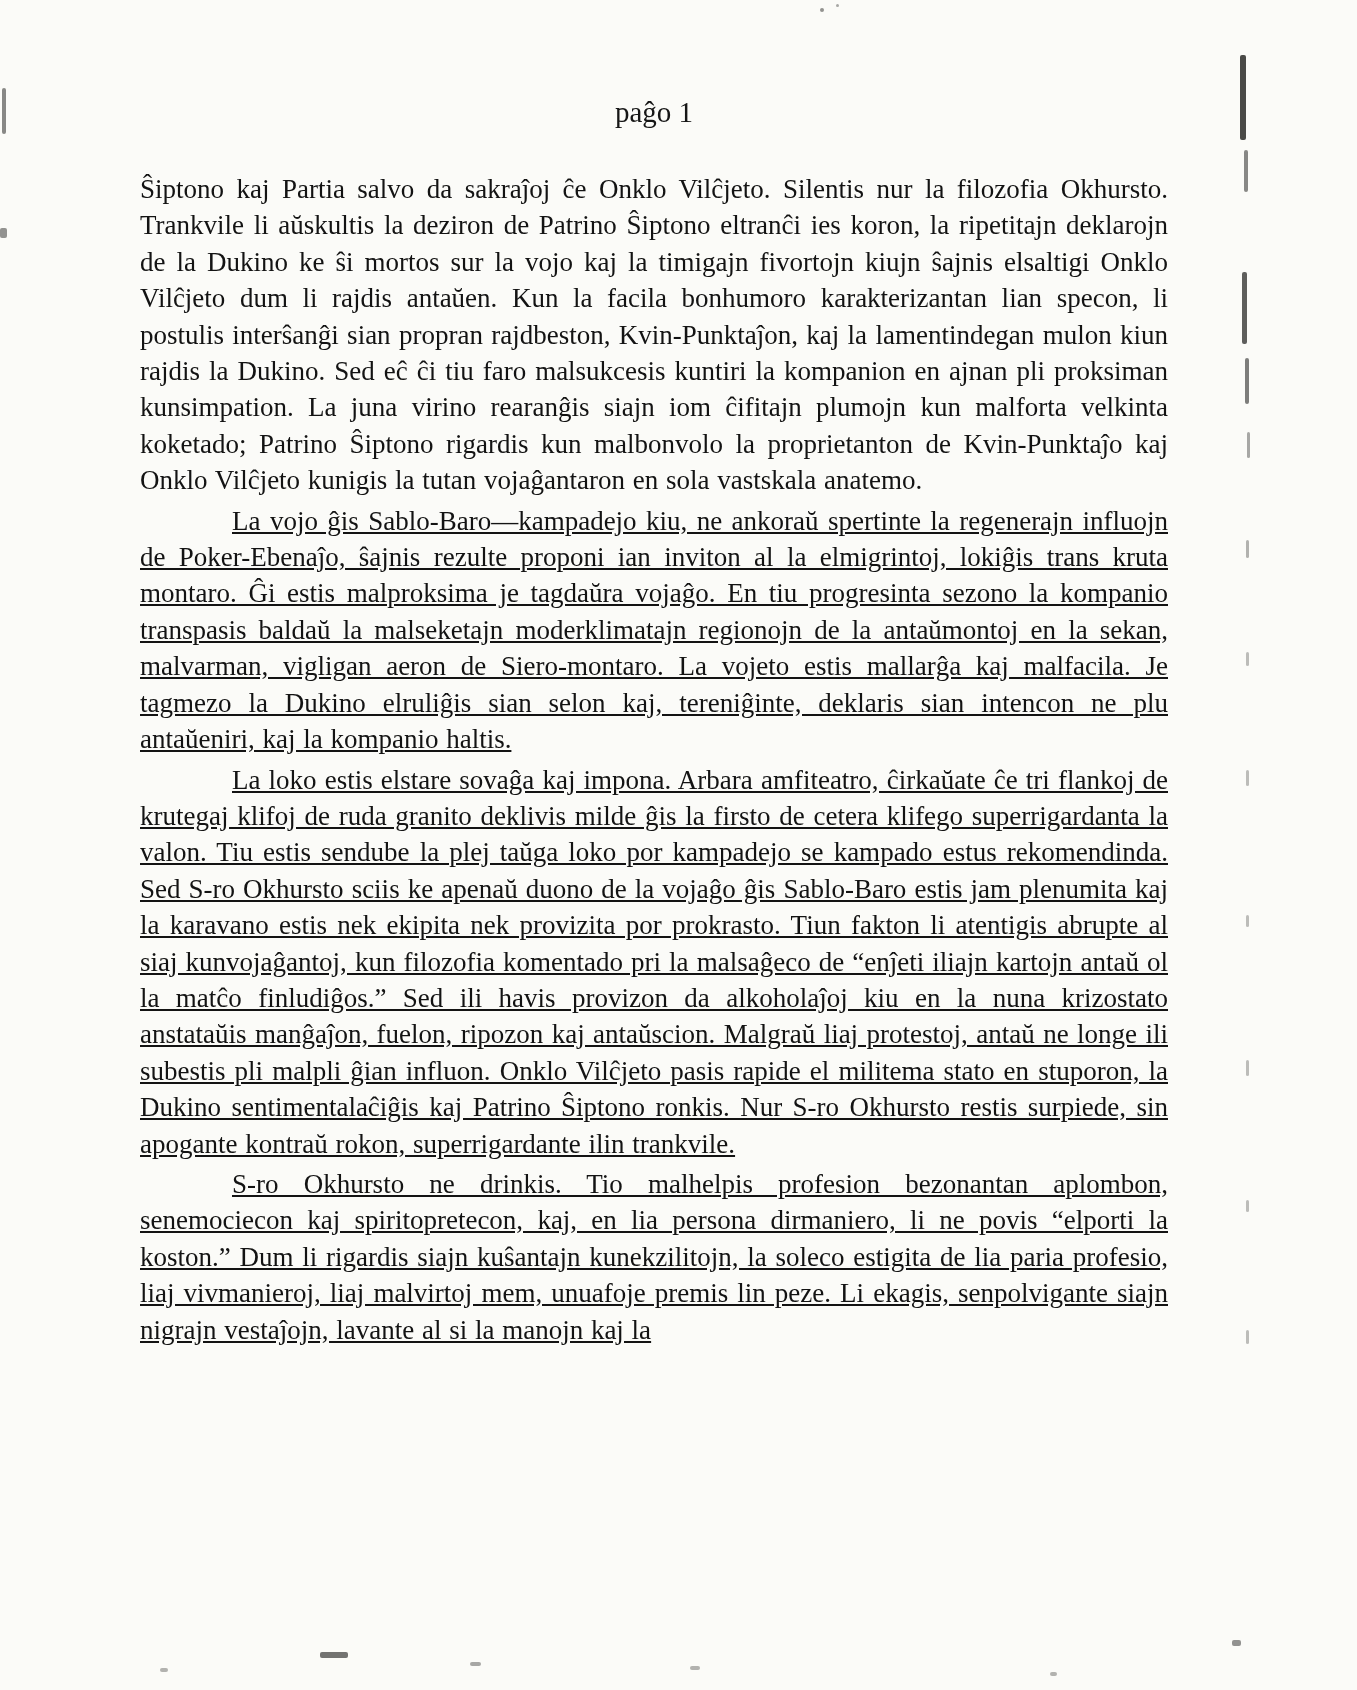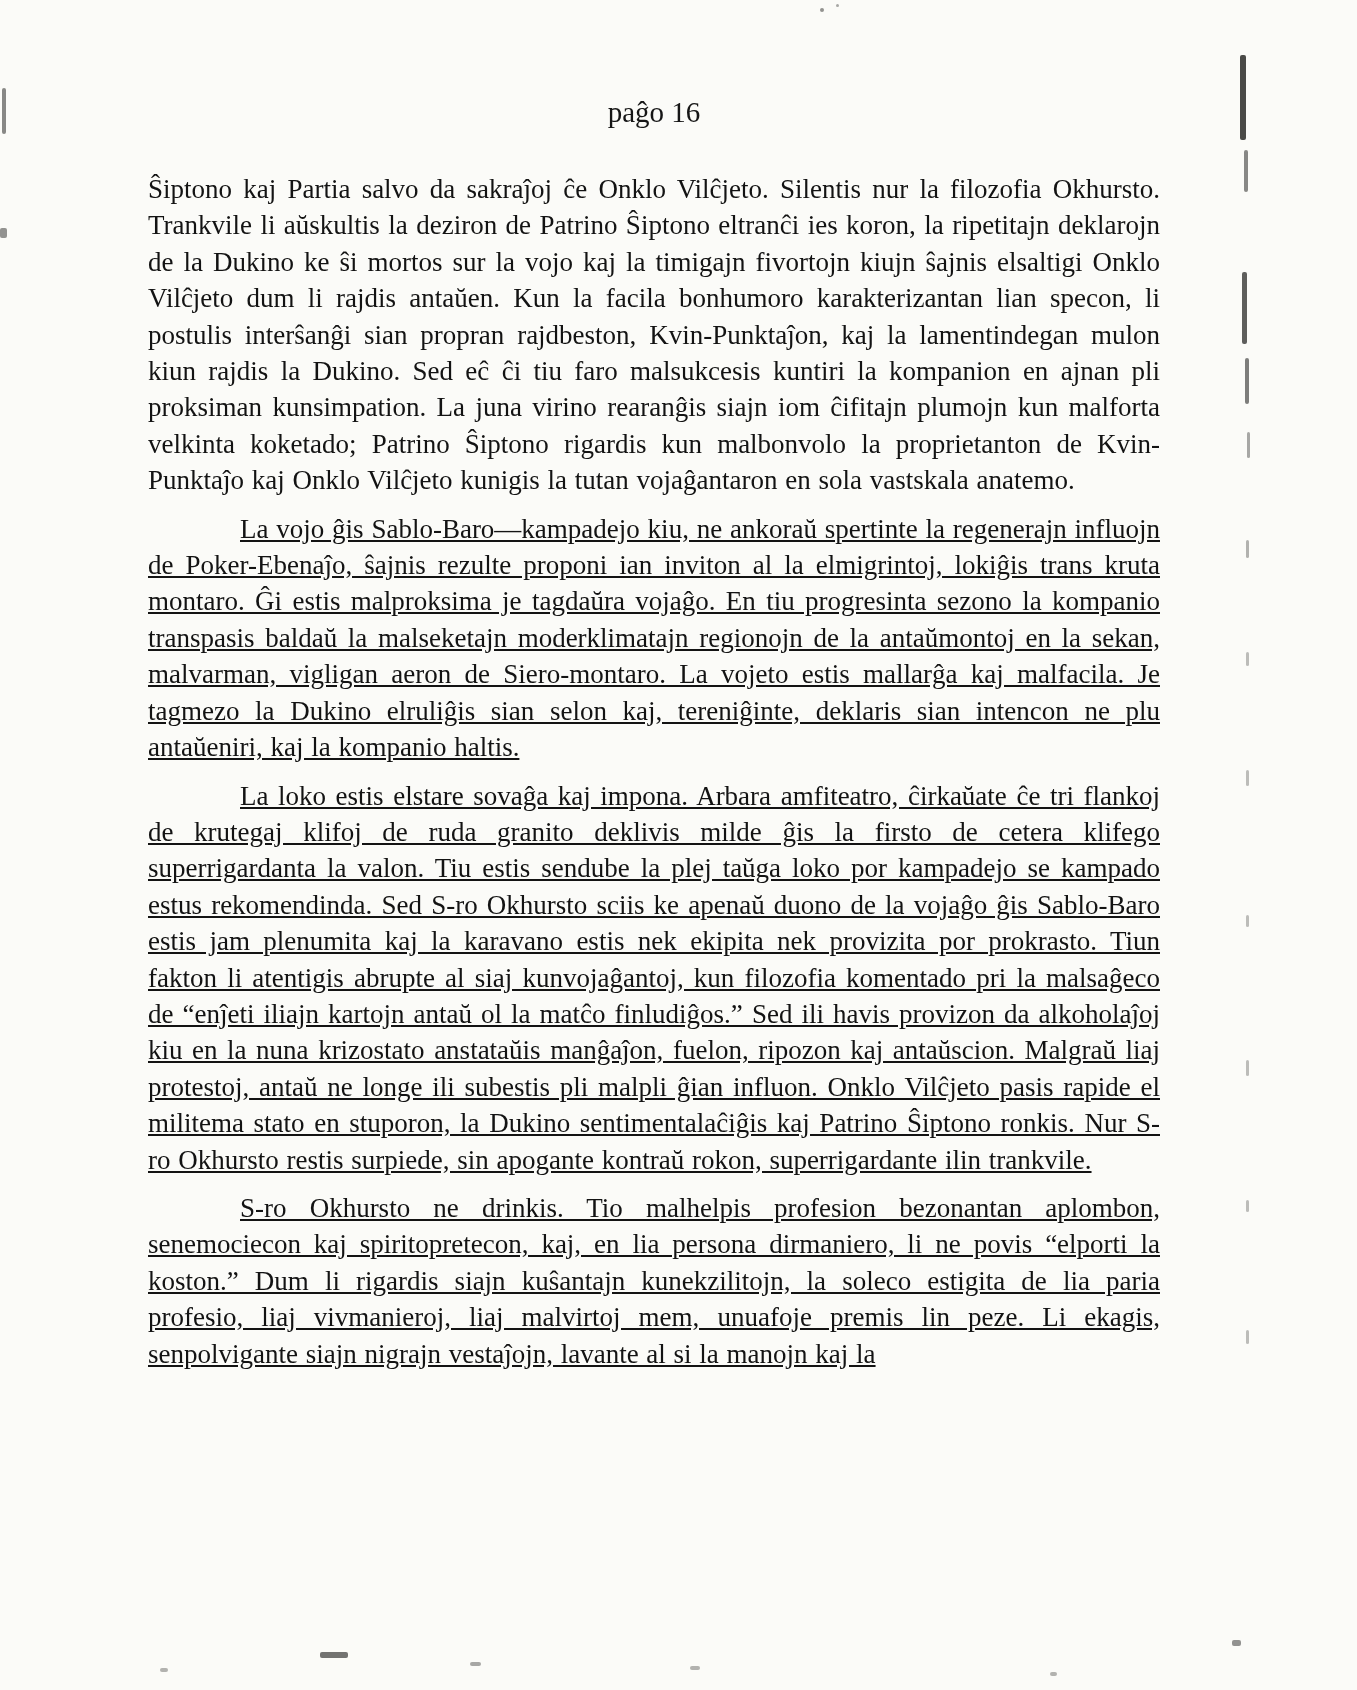--- a/index.html
+++ b/index.html
@@ -24,40 +24,40 @@
   .page-header {
     text-align: center;
     font-size: 29px;
     color: #161616;
     margin: 0 0 42px 0;
   }
   .para {
     font-size: 27px;
     line-height: 36.4px;
     text-align: justify;
-    margin: 12px;
+    margin: 4px;
     word-spacing: 1px;
   }
   .para.indent {
     text-indent: 92px;
     text-decoration: underline;
   }
   
   .artifact {
     position: absolute;
     background: #2a2a28;
     border-radius: 2px;
     pointer-events: none;
   }
 </style>
 </head>
 <body>
 
 <div class="page-inner">
-  <div class="page-header">paĝo 16</div>
+  <div class="page-header">paĝo 1</div>
 
   <p class="para">Ŝiptono kaj Partia salvo da sakraĵoj ĉe Onklo Vilĉjeto. Silentis nur la filozofia Okhursto. Trankvile li aŭskultis la deziron de Patrino Ŝiptono eltranĉi ies koron, la ripetitajn deklarojn de la Dukino ke ŝi mortos sur la vojo kaj la timigajn fivortojn kiujn ŝajnis elsaltigi Onklo Vilĉjeto dum li rajdis antaŭen. Kun la facila bonhumoro karakterizantan lian specon, li postulis interŝanĝi sian propran rajdbeston, Kvin-Punktaĵon, kaj la lamentindegan mulon kiun rajdis la Dukino. Sed eĉ ĉi tiu faro malsukcesis kuntiri la kompanion en ajnan pli proksiman kunsimpation. La juna virino rearanĝis siajn iom ĉifitajn plumojn kun malforta velkinta koketado; Patrino Ŝiptono rigardis kun malbonvolo la proprietanton de Kvin-Punktaĵo kaj Onklo Vilĉjeto kunigis la tutan vojaĝantaron en sola vastskala anatemo.</p>
 
   <p class="para indent">La vojo ĝis Sablo-Baro—kampadejo kiu, ne ankoraŭ spertinte la regenerajn influojn de Poker-Ebenaĵo, ŝajnis rezulte proponi ian inviton al la elmigrintoj, lokiĝis trans kruta montaro. Ĝi estis malproksima je tagdaŭra vojaĝo. En tiu progresinta sezono la kompanio transpasis baldaŭ la malseketajn moderklimatajn regionojn de la antaŭmontoj en la sekan, malvarman, vigligan aeron de Siero-montaro. La vojeto estis mallarĝa kaj malfacila. Je tagmezo la Dukino elruliĝis sian selon kaj, tereniĝinte, deklaris sian intencon ne plu antaŭeniri, kaj la kompanio haltis.</p>
 
   <p class="para indent">La loko estis elstare sovaĝa kaj impona. Arbara amfiteatro, ĉirkaŭate ĉe tri flankoj de krutegaj klifoj de ruda granito deklivis milde ĝis la firsto de cetera klifego superrigardanta la valon. Tiu estis sendube la plej taŭga loko por kampadejo se kampado estus rekomendinda. Sed S-ro Okhursto sciis ke apenaŭ duono de la vojaĝo ĝis Sablo-Baro estis jam plenumita kaj la karavano estis nek ekipita nek provizita por prokrasto. Tiun fakton li atentigis abrupte al siaj kunvojaĝantoj, kun filozofia komentado pri la malsaĝeco de “enĵeti iliajn kartojn antaŭ ol la matĉo finludiĝos.” Sed ili havis provizon da alkoholaĵoj kiu en la nuna krizostato anstataŭis manĝaĵon, fuelon, ripozon kaj antaŭscion. Malgraŭ liaj protestoj, antaŭ ne longe ili subestis pli malpli ĝian influon. Onklo Vilĉjeto pasis rapide el militema stato en stuporon, la Dukino sentimentalaĉiĝis kaj Patrino Ŝiptono ronkis. Nur S-ro Okhursto restis surpiede, sin apogante kontraŭ rokon, superrigardante ilin trankvile.</p>
 
   <p class="para indent">S-ro Okhursto ne drinkis. Tio malhelpis profesion bezonantan aplombon, senemociecon kaj spiritopretecon, kaj, en lia persona dirmaniero, li ne povis “elporti la koston.” Dum li rigardis siajn kuŝantajn kunekzilitojn, la soleco estigita de lia paria profesio, liaj vivmanieroj, liaj malvirtoj mem, unuafoje premis lin peze. Li ekagis, senpolvigante siajn nigrajn vestaĵojn, lavante al si la manojn kaj la</p>
 </div>
 

